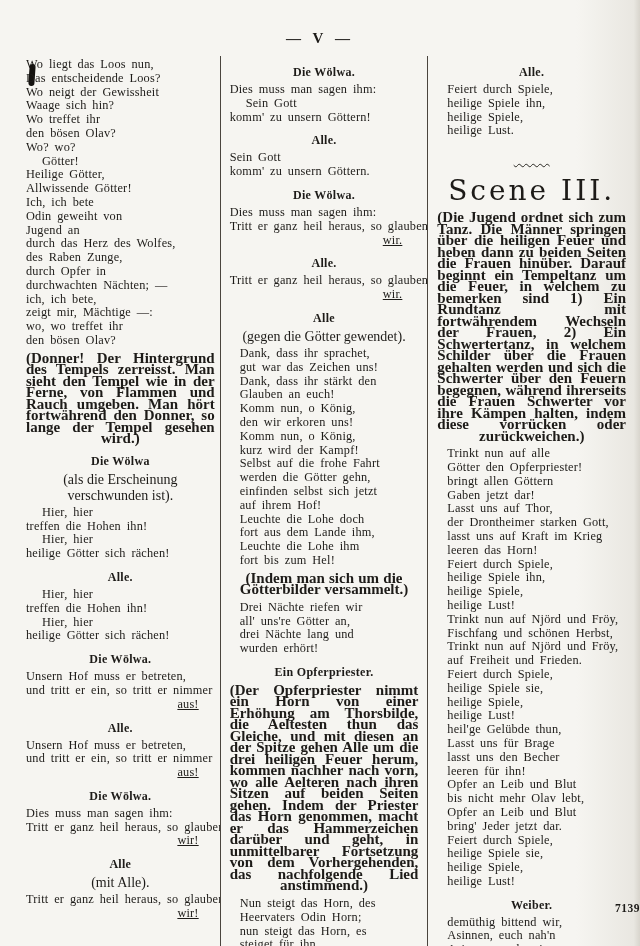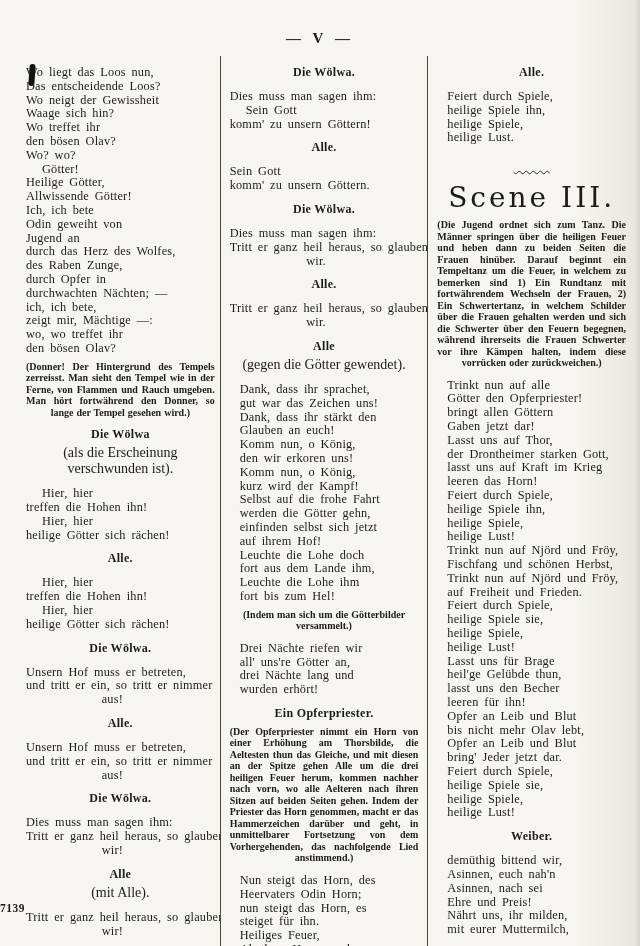--- a/index.html
+++ b/index.html
@@ -18,45 +18,45 @@
     position:absolute;top:56px;left:26px;width:600px;
     display:flex;align-items:stretch;
   }
   .col{min-height:826px;overflow:hidden;}
   .col0{width:194px;padding-right:5px;}
   .col1{width:194px;border-left:1px solid #4a453e;border-right:1px solid #4a453e;padding:0 9px;}
   .col2{width:194px;padding-left:9px;}
   .speaker{font-weight:bold;font-size:12px;text-align:center;margin:9px 0 3px;letter-spacing:0.3px;}
   .note{font-size:14px;font-weight:normal;text-align:center;margin:0 0 2px;}
   .direction{
-    font-size:10px;font-weight:bold;line-height:11.5px;
+    font-size:15px;font-weight:bold;line-height:11.5px;
     text-align:justify;text-align-last:center;margin:5px 0;word-spacing:0.5px;
   }
   .direction.center{text-align:center;text-align-last:auto;}
-  .verse{margin:10px 0 4px;}
+  .verse{margin:2px 0 4px;}
   .verse.pad{padding-left:10px;}
   .vline{font-size:12.3px;line-height:13.8px;white-space:nowrap;word-spacing:2.5px;letter-spacing:0.2px;}
   .vline.indent{padding-left:16px;}
-  .vline.right{text-align:center;padding-right:16px;white-space:normal;}
+  .vline.right{text-align:right;padding-right:16px;white-space:normal;text-decoration:underline;}
   .scene{
     font-family:"DejaVu Serif","Liberation Serif",serif;
     font-size:28px;text-align:center;letter-spacing:3px;margin:8px 0 4px;font-weight:400;
   }
   .squiggle-wrap{text-align:center;margin:10px 0 2px;}
   .squiggle{
     display:inline-block;
     text-decoration-line:underline;
     text-decoration-style:wavy;
     text-decoration-color:#2a2823;
     text-decoration-thickness:1px;
     font-size:9px;line-height:8px;
   }
   .page-footer{
     position:absolute;bottom:32px;left:0;width:100%;
-    text-align:left;font-size:11.5px;font-weight:bold;letter-spacing:0.5px;
+    text-align:right;font-size:11.5px;font-weight:bold;letter-spacing:0.5px;
   }
   .ink-speck{
     position:absolute;left:29px;top:64px;width:6px;height:22px;
     background:#14120f;border-radius:3px;transform:rotate(4deg);
   }
 </style>
 </head>
 <body>
 
 <div class="page">
@@ -216,22 +216,22 @@
           <div class="vline">heilige Spiele,</div>
           <div class="vline">heilige Lust!</div>
           <div class="vline">Trinkt nun auf Njörd und Fröy,</div>
           <div class="vline">Fischfang und schönen Herbst,</div>
           <div class="vline">Trinkt nun auf Njörd und Fröy,</div>
           <div class="vline">auf Freiheit und Frieden.</div>
           <div class="vline">Feiert durch Spiele,</div>
           <div class="vline">heilige Spiele sie,</div>
           <div class="vline">heilige Spiele,</div>
           <div class="vline">heilige Lust!</div>
+          <div class="vline">heil'ge Gelübde thun,</div>
           <div class="vline">Lasst uns für Brage</div>
-          <div class="vline">heil'ge Gelübde thun,</div>
           <div class="vline">lasst uns den Becher</div>
           <div class="vline">leeren für ihn!</div>
           <div class="vline">Opfer an Leib und Blut</div>
           <div class="vline">bis nicht mehr Olav lebt,</div>
           <div class="vline">Opfer an Leib und Blut</div>
           <div class="vline">bring' Jeder jetzt dar.</div>
           <div class="vline">Feiert durch Spiele,</div>
           <div class="vline">heilige Spiele sie,</div>
           <div class="vline">heilige Spiele,</div>
           <div class="vline">heilige Lust!</div>

